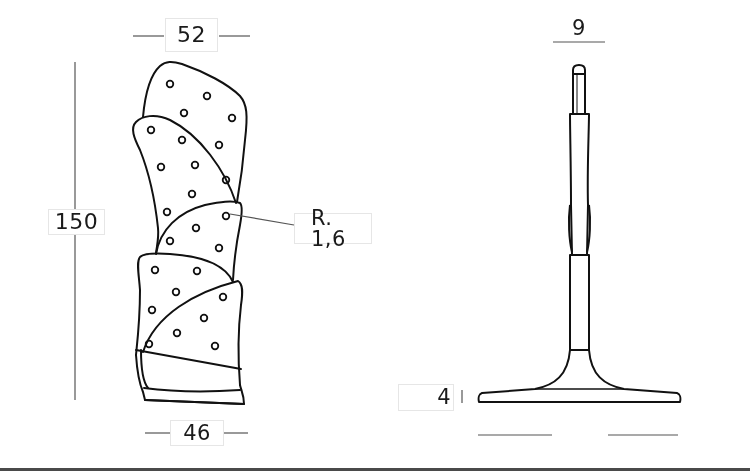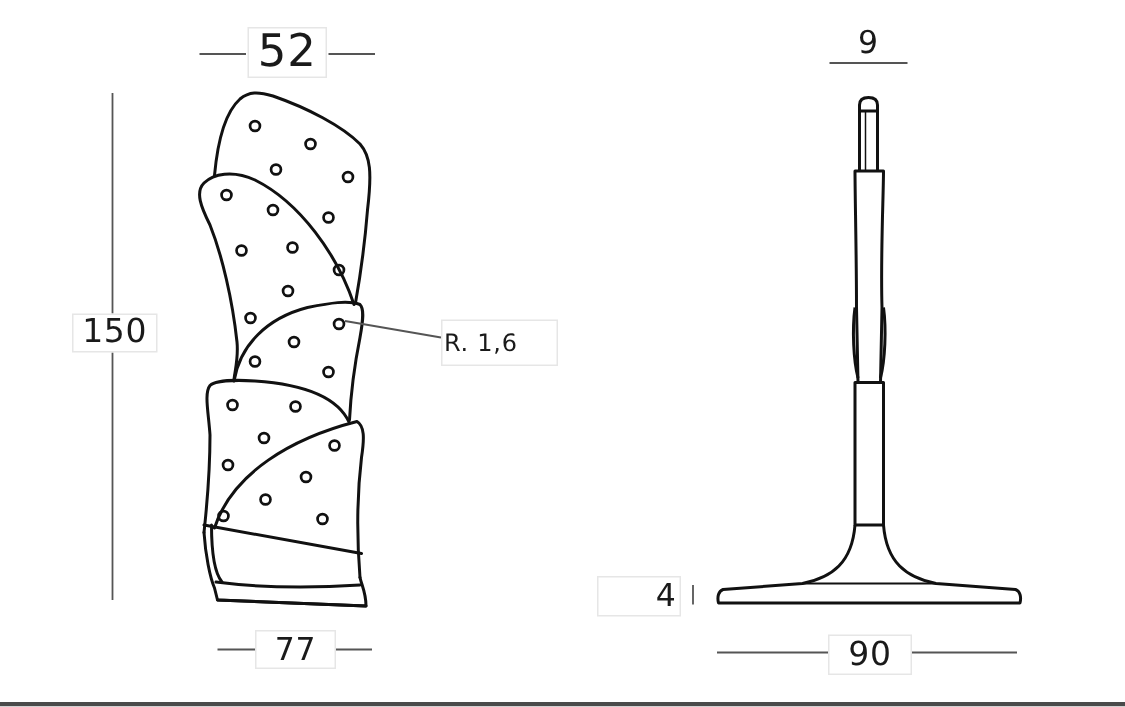--- a/index.html
+++ b/index.html
@@ -125,28 +125,27 @@
 
     <g stroke="#555" stroke-width="1.2" fill="none">
       <line x1="553" y1="42" x2="605" y2="42"></line>
       <line x1="462" y1="390" x2="462" y2="403"></line>
       <line x1="478" y1="435" x2="552" y2="435"></line>
       <line x1="608" y1="435" x2="678" y2="435"></line>
     </g>
   </svg>
 
   
-  <div class="dim-label" style="left:165px; top:18px; width:53px; height:34px; font-size:30px;">52</div>
+  <div class="dim-label" style="left:165px; top:18px; width:53px; height:34px; font-size:22px;">52</div>
 
   <div class="dim-label" style="left:48px; top:209px; width:57px; height:26px; font-size:22px;">150</div>
 
-  <div class="dim-label" style="left:170px; top:420px; width:54px; height:26px; font-size:21px;">77</div>
+  <div class="dim-label" style="left:170px; top:420px; width:54px; height:26px; font-size:21px;">46</div>
 
-  <div class="dim-label" style="left:294px; top:213px; width:78px; height:31px; font-size:16px; justify-content:flex-start; padding-left:1px;">R. 1,6</div>
+  <div class="dim-label" style="left:294px; top:213px; width:78px; height:31px; font-size:21px; justify-content:flex-start; padding-left:16px;">R. 1,6</div>
 
   <div class="dim-label" style="left:565px; top:16px; width:28px; height:24px; font-size:21px; border:none;">9</div>
 
   <div class="dim-label" style="left:398px; top:384px; width:56px; height:27px; font-size:21px; justify-content:flex-end; padding-right:2px;">4</div>
 
-  <div class="dim-label" style="left:552px; top:423px; width:56px; height:27px; font-size:22px;">90</div>
 
   <div class="bottom-rule"></div>
 </div>
 
 </body></html>

